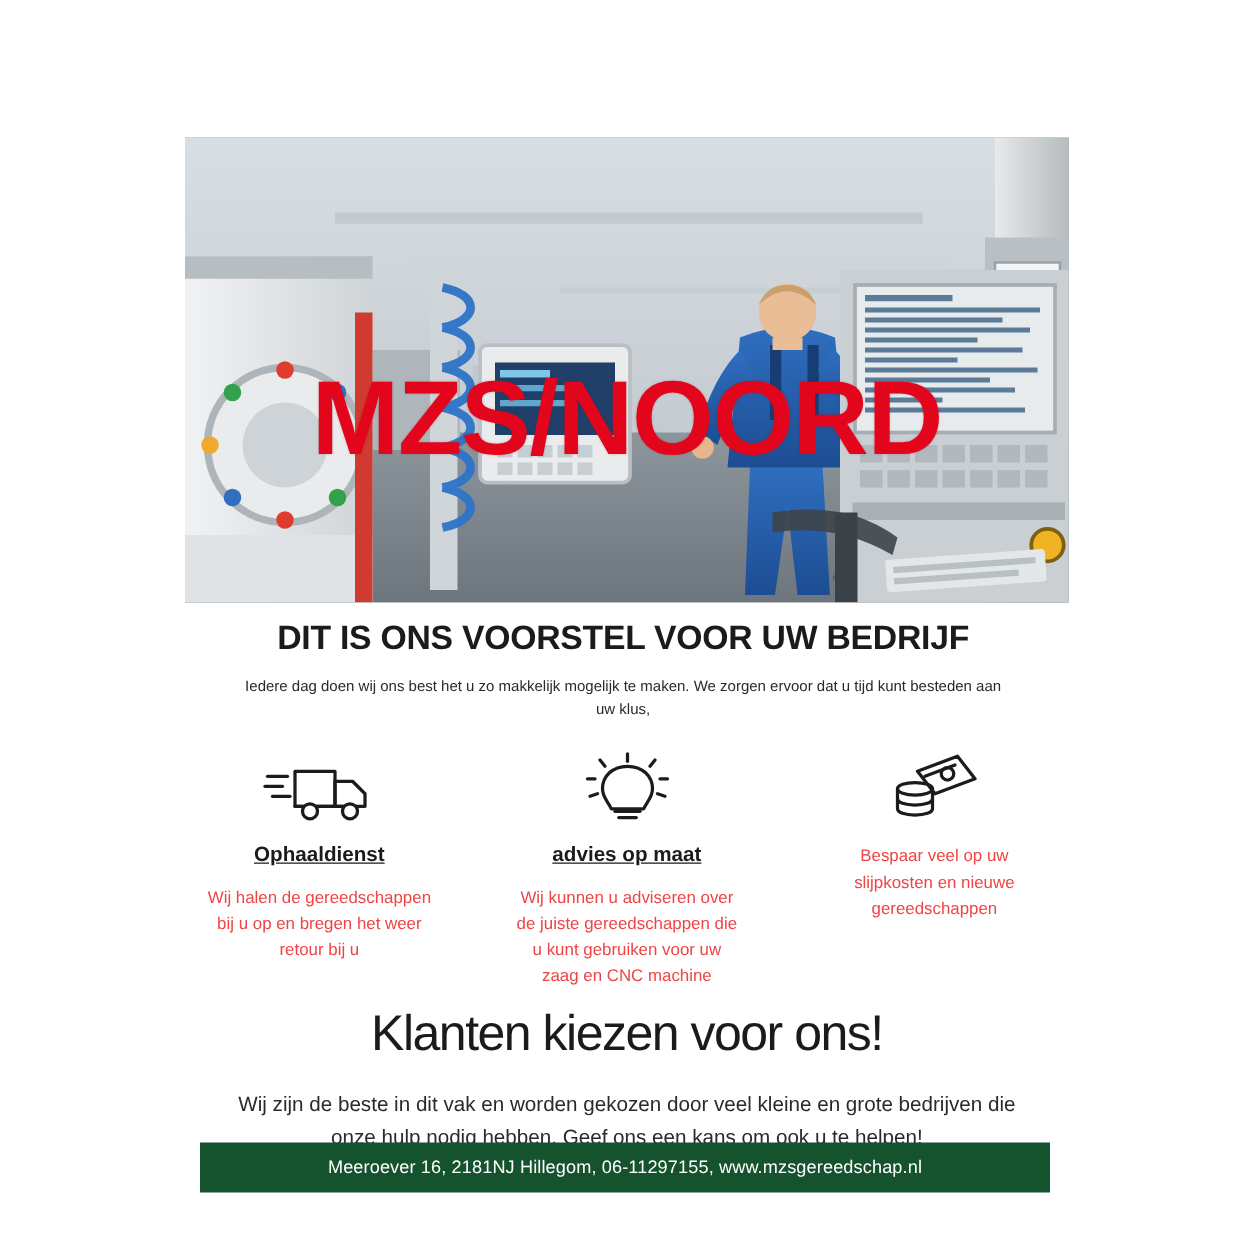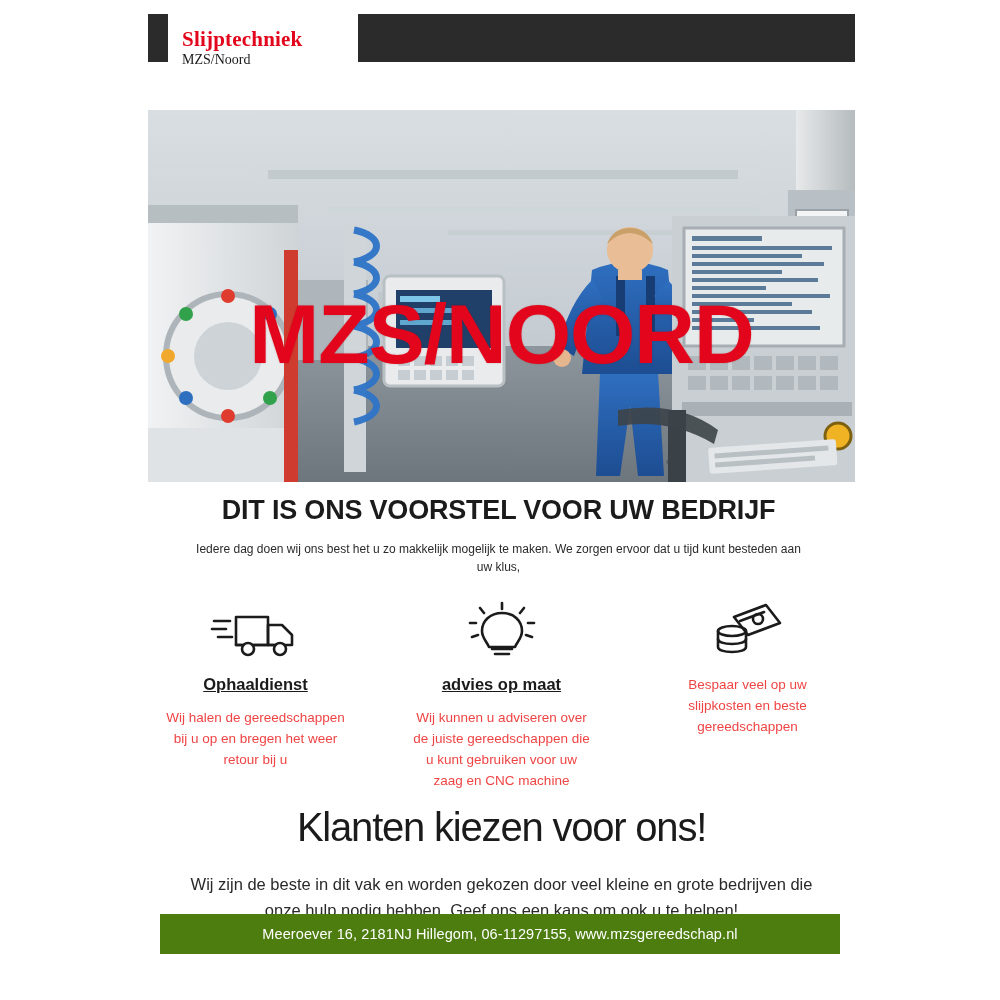--- a/index.html
+++ b/index.html
@@ -179,43 +179,36 @@
     color: #2a2a2a;
   }
 
   
   .footer {
     position: absolute;
     left: 160px;
     top: 914px;
     width: 680px;
     height: 40px;
-    background: #4d7c0f;
+    background: #14532d;
     display: flex;
     align-items: center;
     justify-content: center;
   }
   .footer span {
     color: #ffffff;
     font-size: 14.5px;
     letter-spacing: 0.1px;
   }
 </style>
 </head>
 <body>
 
 <div class="page">
 
-  <div class="header">
-    <div class="logo-bar"></div>
-    <div class="logo-box">
-      <div class="logo-title">Slijptechniek</div>
-      <div class="logo-sub">MZS/Noord</div>
-    </div>
-  </div>
 
   <div class="hero">
     <svg width="707" height="372" viewBox="0 0 707 372" xmlns="http://www.w3.org/2000/svg">
       <defs>
         <linearGradient id="bgTop" x1="0" y1="0" x2="0" y2="1">
           <stop offset="0" stop-color="#d9dee2"></stop>
           <stop offset="1" stop-color="#b9c1c7"></stop>
         </linearGradient>
         <linearGradient id="floorG" x1="0" y1="0" x2="0" y2="1">
           <stop offset="0" stop-color="#8e969d"></stop>
@@ -456,21 +449,21 @@
         <svg width="88" height="62" viewBox="0 0 88 62" fill="none" stroke="#1b1b1b" stroke-width="2.6" stroke-linecap="round" stroke-linejoin="round">
           <path d="M30 18 L62 6 L76 24 L44 36 Z"></path>
           <path d="M36 22 L60 13"></path>
           <path d="M20 26 L52 14 L60 24" opacity="0.0"></path>
           <ellipse cx="28" cy="32" rx="14" ry="5"></ellipse>
           <path d="M14 32 V40 C14 43 20 45 28 45 C36 45 42 43 42 40 V32"></path>
           <path d="M14 40 V48 C14 51 20 53 28 53 C36 53 42 51 42 48 V40"></path>
           <circle cx="54" cy="20" r="5"></circle>
         </svg>
       </div>
-      <p>Bespaar veel op uw slijpkosten en beste gereedschappen</p>
+      <p>Bespaar veel op uw slijpkosten en nieuwe gereedschappen</p>
     </div>
 
   </div>
 
   <div class="closing">
     <h2>Klanten kiezen voor ons!</h2>
     <p>Wij zijn de beste in dit vak en worden gekozen door veel kleine en grote bedrijven die onze hulp nodig hebben. Geef ons een kans om ook u te helpen!</p>
   </div>
 
   <div class="footer">

